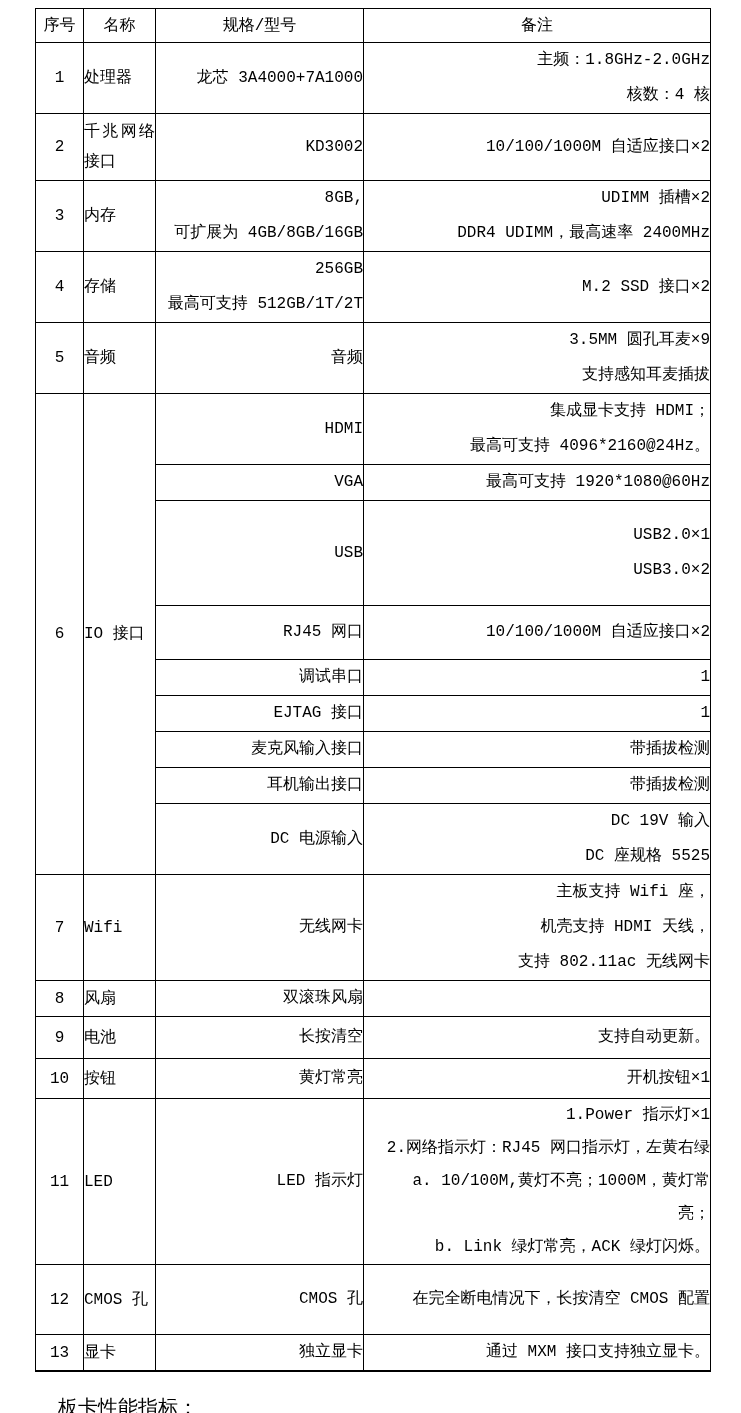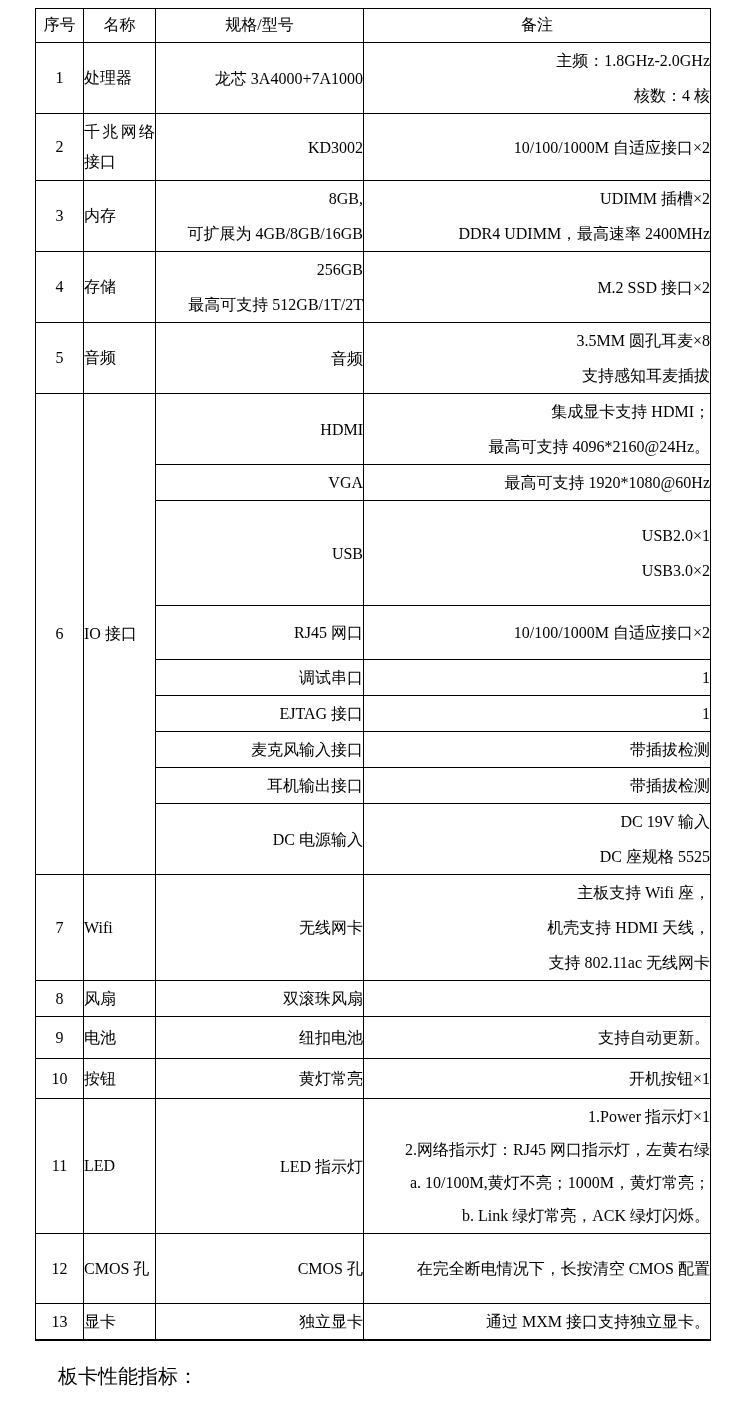--- a/index.html
+++ b/index.html
@@ -16,20 +16,21 @@
     background: #ffffff;
     overflow: hidden;
   }
   table.spec-table {
     border-collapse: collapse;
     table-layout: fixed;
     margin: 8px 0 0 35px;
     width: 675px;
     border: 1px solid #000;
     border-bottom: 2px solid #000;
+    font-family: Liberation Mono, monospace;
   }
   table.spec-table th,
   table.spec-table td {
     border: 1px solid #000;
     padding: 0;
     font-size: 16px;
     font-weight: normal;
     vertical-align: middle;
     overflow: hidden;
   }
@@ -121,21 +122,21 @@
             <div class="cell-line">M.2 SSD 接口×2</div>
           </td>
         </tr>
         <tr style="height: 69px;">
           <td class="c-no" rowspan="1">5</td>
           <td class="c-name" rowspan="1">音频</td>
           <td class="c-spec">
             <div class="cell-line">音频</div>
           </td>
           <td class="c-remark">
-            <div class="cell-line">3.5MM 圆孔耳麦×8</div>
+            <div class="cell-line">3.5MM 圆孔耳麦×9</div>
             <div class="cell-line">支持感知耳麦插拔</div>
           </td>
         </tr>
         <tr style="height: 67px;">
           <td class="c-no" rowspan="9">6</td>
           <td class="c-name" rowspan="9">IO 接口</td>
           <td class="c-spec">
             <div class="cell-line">HDMI</div>
           </td>
           <td class="c-remark">
@@ -226,21 +227,21 @@
           <td class="c-name" rowspan="1">风扇</td>
           <td class="c-spec">
             <div class="cell-line">双滚珠风扇</div>
           </td>
           <td class="c-remark"></td>
         </tr>
         <tr style="height: 42px;">
           <td class="c-no" rowspan="1">9</td>
           <td class="c-name" rowspan="1">电池</td>
           <td class="c-spec">
-            <div class="cell-line">纽扣电池</div>
+            <div class="cell-line">长按清空</div>
           </td>
           <td class="c-remark">
             <div class="cell-line">支持自动更新。</div>
           </td>
         </tr>
         <tr style="height: 40px;">
           <td class="c-no" rowspan="1">10</td>
           <td class="c-name" rowspan="1">按钮</td>
           <td class="c-spec">
             <div class="cell-line">黄灯常亮</div>

